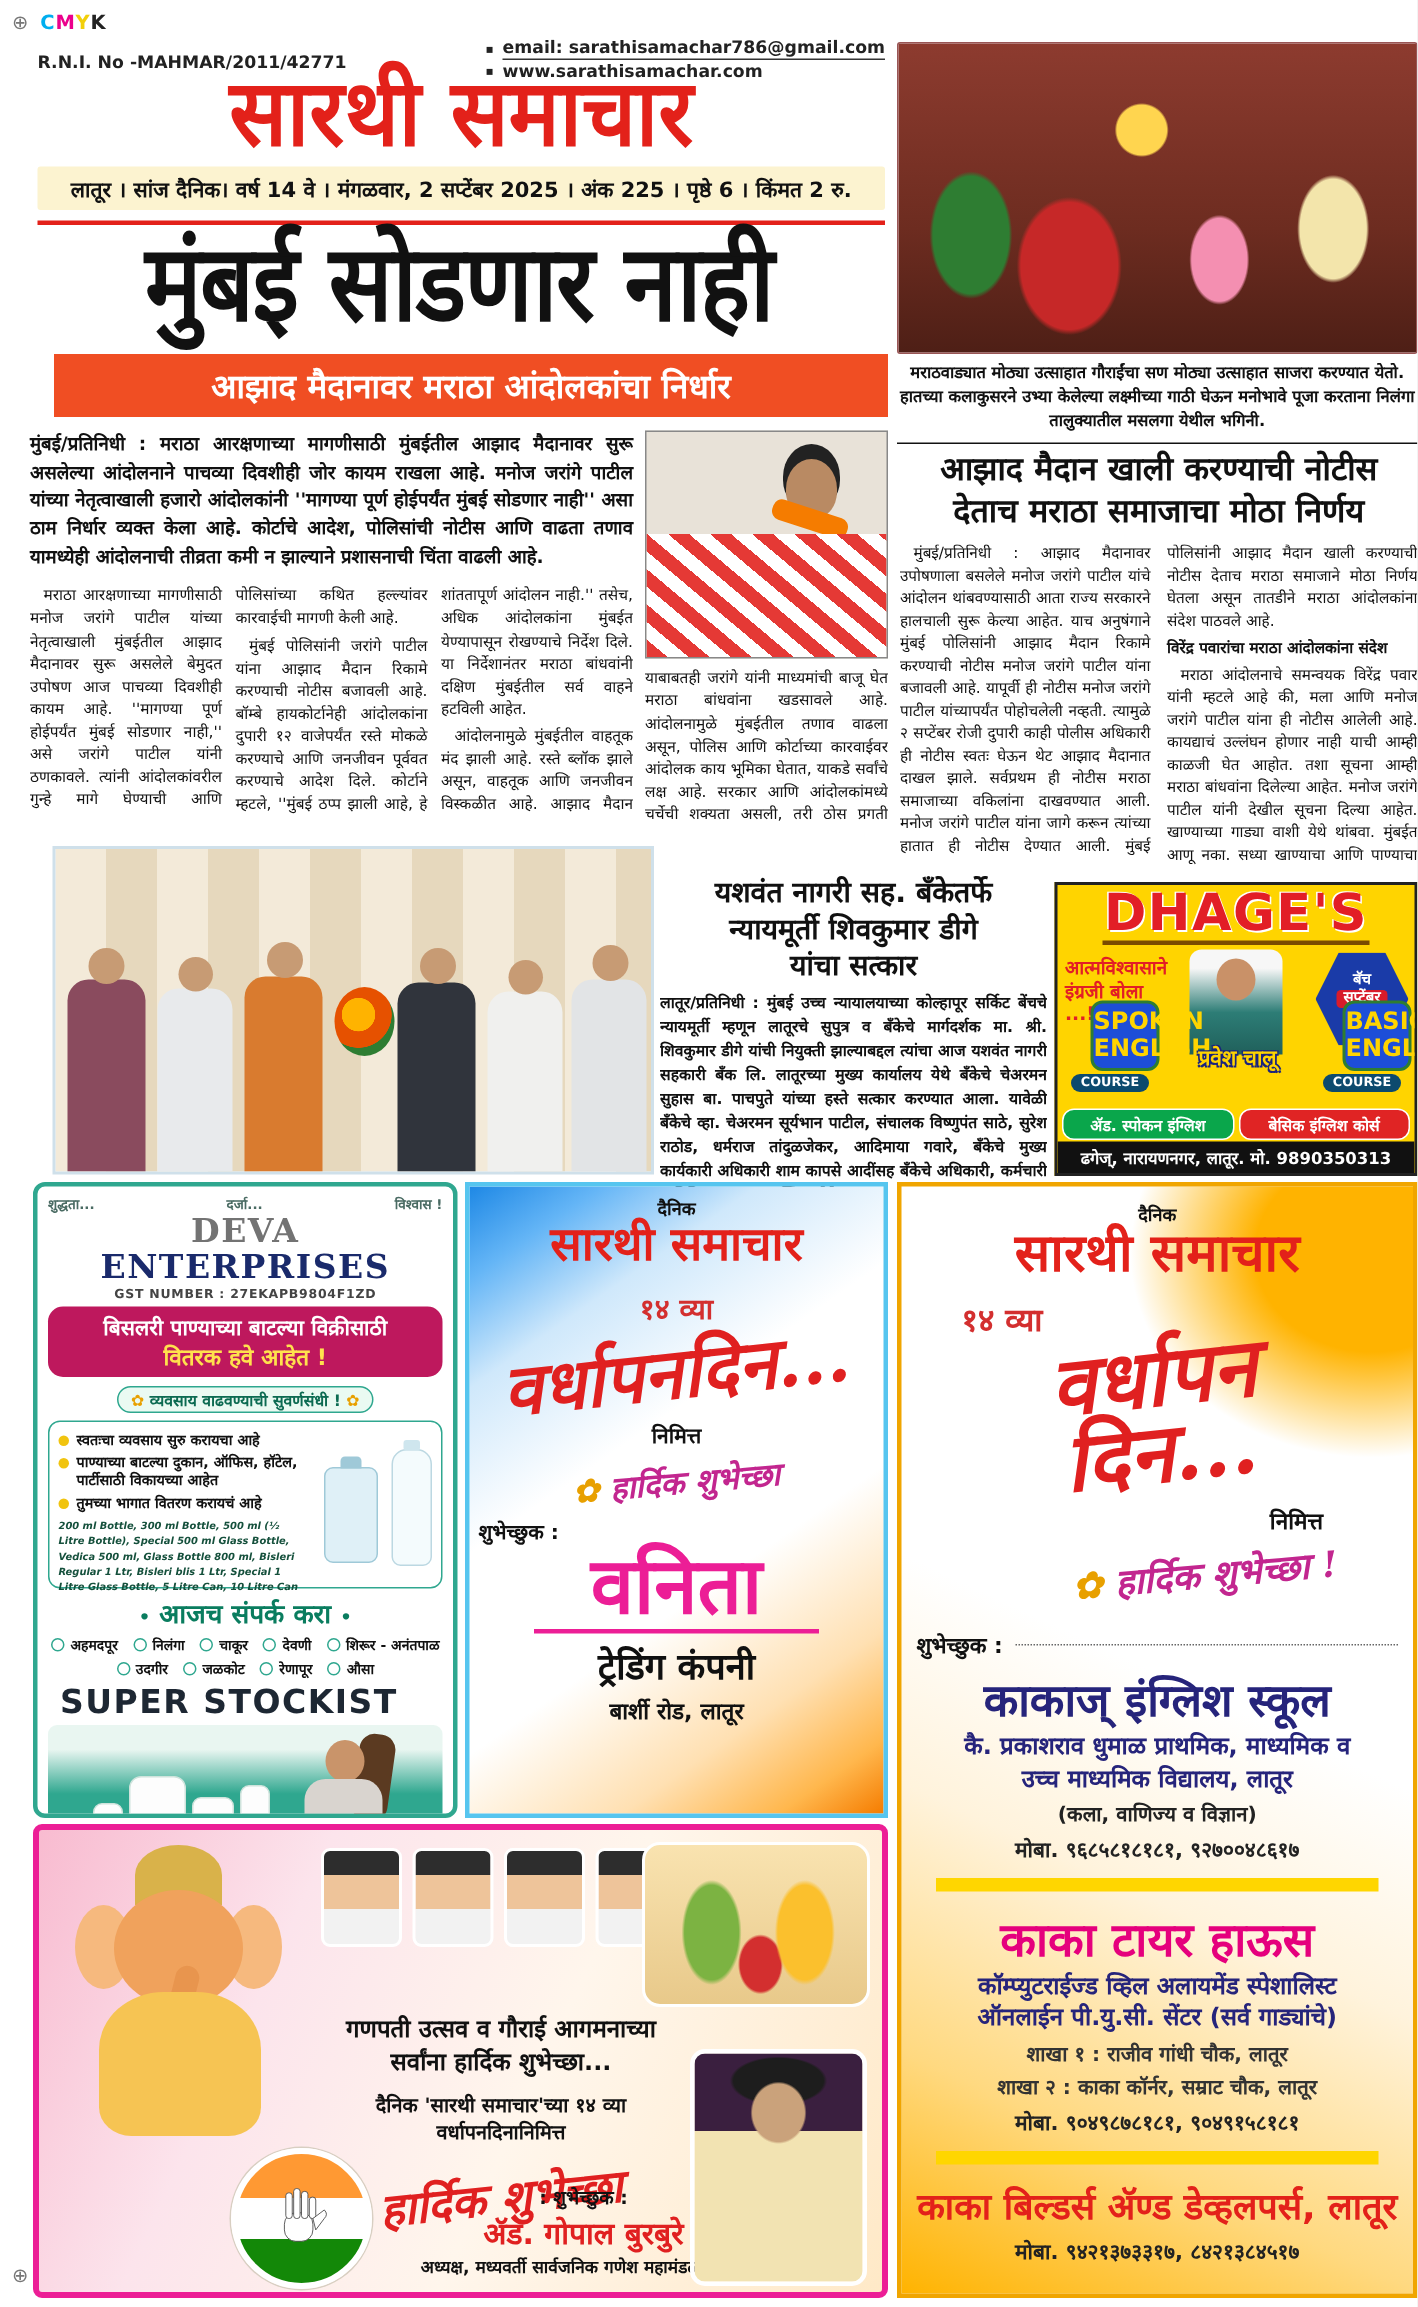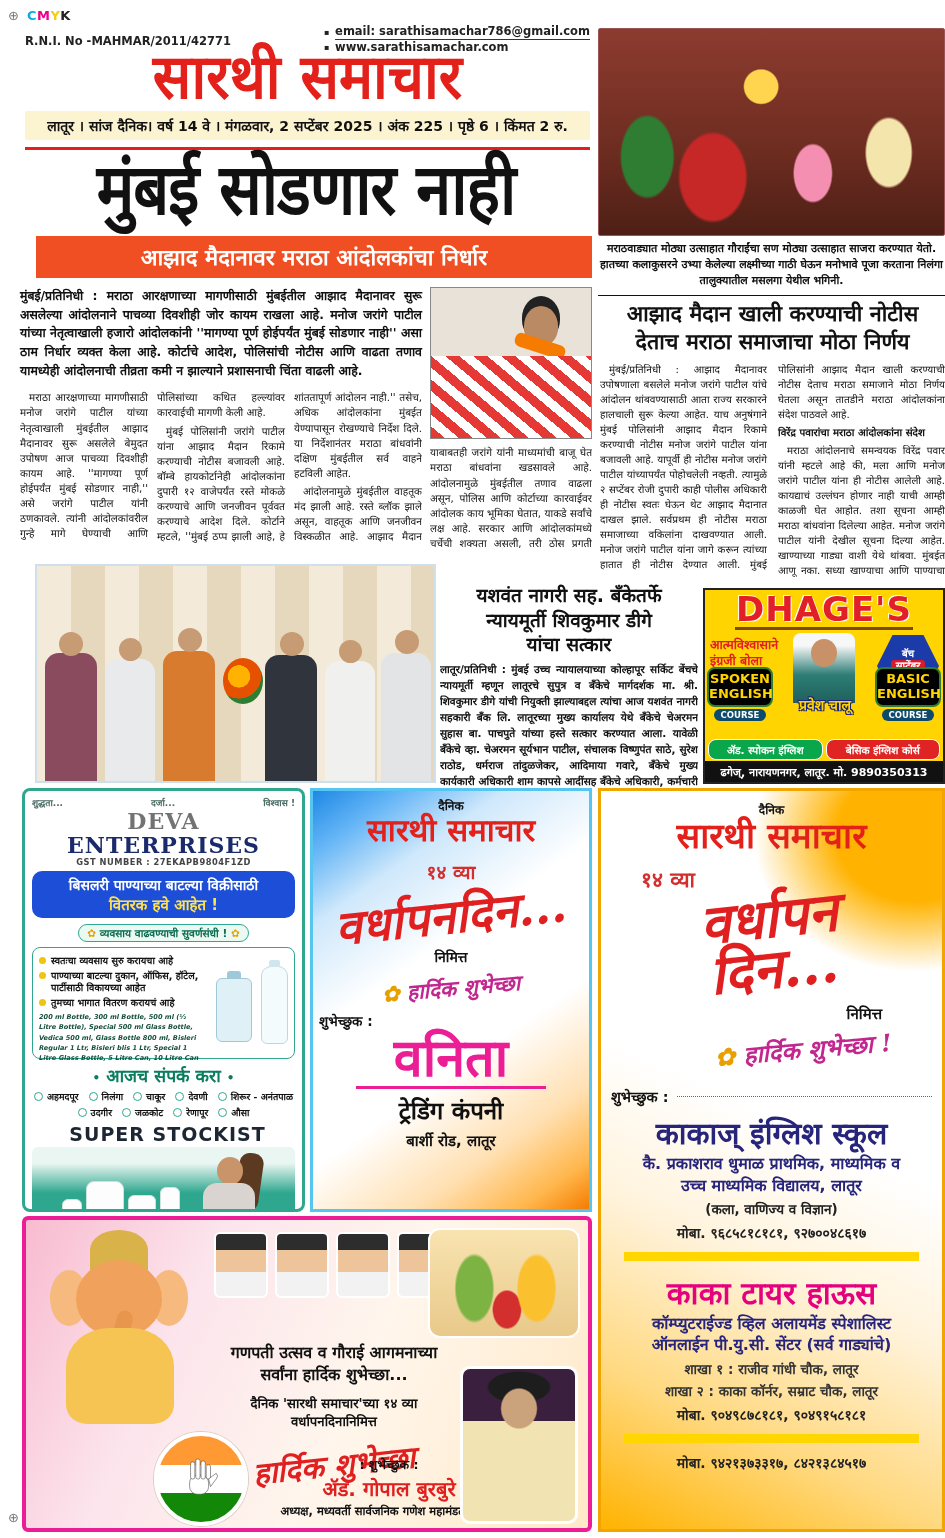--- a/index.html
+++ b/index.html
@@ -91,61 +91,61 @@
   .dh-woman{position:absolute;left:88px;top:0;width:62px;height:70px;border-radius:8px 8px 0 0;
       background:linear-gradient(180deg,#f7f7f7 0 18%,#2d7d76 60%,#20605b 100%);overflow:hidden;}
   .dh-woman .head{left:18px;top:6px;width:26px;height:28px;background:#c99168;}
   .dh-admission{position:absolute;left:70px;top:62px;width:100px;text-align:center;color:#ffd400;
       font-weight:800;font-size:14px;text-shadow:1px 1px 0 #1a237e,-1px -1px 0 #1a237e,1px -1px 0 #1a237e,-1px 1px 0 #1a237e;}
   .dh-badge{position:absolute;right:4px;top:2px;width:62px;height:62px;background:#1a3ba8;color:#fff;
       clip-path:polygon(25% 0,75% 0,100% 50%,75% 100%,25% 100%,0 50%);display:flex;flex-direction:column;
       align-items:center;justify-content:center;font-weight:800;font-size:10px;line-height:1.2;}
   .dh-badge .mid{background:#d81b2a;padding:0 5px;border-radius:3px;}
   .dh-course{position:absolute;top:6px;width:66px;text-align:center;}
-  .dh-course .box{background:#000000;border:2px solid #2e7d32;border-radius:8px;color:#ffd400;
-                  font-weight:800;font-size:13px;line-height:1.15;padding:3px 0;}
+  .dh-course .box{background:#1d4ed8;border:2px solid #2e7d32;border-radius:8px;color:#ffd400;
+                  font-weight:800;font-size:16px;line-height:1.15;padding:3px 0;margin-left:20px;}
   .dh-course .pill{margin:2px auto 0;width:80%;background:#0c4a6e;color:#fff;border-radius:8px;
                    font-weight:800;font-size:8.5px;padding:1px 0;}
   .dh-left{left:2px;top:34px;} .dh-right{right:2px;top:34px;}
   .dh-rows{display:grid;grid-template-columns:1fr 1fr;gap:3px;margin:28px 3px 0;}
   .dh-row{border-radius:8px;color:#fff;font-weight:800;font-size:10.5px;text-align:center;
           padding:2.5px 0;border:1.5px solid #fff;}
   .dh-r0{background:#0aa64b}.dh-r1{background:#e02424}.dh-r2{background:#1648c9}
   .dh-r3{background:#fff;color:#1648c9;border-color:#e02424;}
   .dh-addr{position:absolute;left:0;right:0;bottom:0;background:#111;color:#fff;text-align:center;
            font-weight:700;font-size:11px;padding:3px 0;}
 
   
   .deva{left:22px;top:788px;width:283px;height:424px;border:3px solid #2fa78f;border-radius:8px;
         box-sizing:border-box;background:#fff;overflow:hidden;padding:5px 7px;}
   .dv-tags{display:flex;justify-content:space-between;font-size:9px;font-weight:700;color:#4a6b63;}
   .dv-name{text-align:center;font-family:"DejaVu Serif","Liberation Serif",serif;font-weight:800;
            font-size:22px;letter-spacing:1px;line-height:1.1;}
   .dv-name .n1{color:#737373}.dv-name .n2{color:#1a2a6b}
   .dv-gst{text-align:center;font-size:8.3px;font-weight:600;color:#444;letter-spacing:.5px;}
-  .dv-offer{background:#1d4ed8;border-radius:10px;text-align:center;padding:4px 14px;margin-top:4px;}
+  .dv-offer{background:#be185d;border-radius:10px;text-align:center;padding:4px 14px;margin-top:4px;}
   .dv-offer .o1{color:#fff;font-weight:800;font-size:14px;}
   .dv-offer .o2{color:#ffe14d;font-weight:800;font-size:15px;}
   .dv-opp{margin:6px auto 0;width:fit-content;background:#eafaf2;border:1px solid #2fa78f;border-radius:12px;
           color:#0c6b52;font-weight:800;font-size:10.5px;padding:1px 8px;}
   .dv-opp .fl{color:#e8a000;}
   .dv-box{border:1.5px solid #2fa78f;border-radius:8px;margin-top:5px;padding:5px 6px 4px;position:relative;height:112px;box-sizing:border-box;}
   .dv-li{display:flex;gap:5px;align-items:flex-start;margin:2px 0;font-size:9.6px;font-weight:700;width:70%;line-height:1.3;}
   .dv-dot{width:7px;height:7px;border-radius:50%;background:#f1c40f;margin-top:2px;flex:0 0 7px;}
   .dv-sizes{width:66%;font-size:6.6px;font-weight:700;font-style:italic;color:#15503c;margin-top:3px;line-height:1.55;}
   .dv-jar{position:absolute;right:42px;top:30px;width:34px;height:62px;background:#dff0f7;border:1px solid #9fc9d8;border-radius:6px;}
   .dv-jar:before{content:"";position:absolute;left:10px;top:-8px;width:14px;height:8px;background:#9fc9d8;border-radius:3px 3px 0 0;}
   .dv-btl{position:absolute;right:6px;top:18px;width:25px;height:76px;background:#f4fbfd;border:1px solid #bcd8e2;border-radius:10px 10px 6px 6px;}
   .dv-btl:before{content:"";position:absolute;left:7px;top:-7px;width:11px;height:7px;background:#cfe6ee;border-radius:2px;}
   .dv-contact{text-align:center;margin-top:4px;color:#0a7d5f;font-weight:800;font-size:17.5px;}
   .dv-contact .d{color:#0a7d5f;font-size:12px;}
   .dv-locs{display:flex;flex-wrap:wrap;gap:3px 10px;margin-top:3px;justify-content:center;}
   .dv-loc{display:flex;align-items:center;gap:4px;font-size:9.3px;font-weight:700;}
   .dv-pin{width:7px;height:7px;border:1.5px solid #2fa78f;border-radius:50%;}
-  .dv-super{margin:4px 0 0 8px;font-size:19px;font-weight:800;color:#1d2733;letter-spacing:1px;text-align:center;}
+  .dv-super{margin:4px 0 0 8px;font-size:22px;font-weight:800;color:#1d2733;letter-spacing:1px;}
   .dv-panel{position:relative;margin-top:2px;height:102px;background:linear-gradient(180deg,#e9f6f1 0 16%,#2fa78f 45%);border-radius:6px 6px 0 0;overflow:hidden;}
   .dv-bottle{position:absolute;bottom:4px;background:#fdfdfd;border:1px solid #cfe3dc;border-radius:6px 6px 3px 3px;}
   .dv-wm-head{position:absolute;right:52px;top:10px;width:26px;height:28px;border-radius:50%;background:#c9946a;}
   .dv-wm-hair{position:absolute;right:34px;top:6px;width:24px;height:58px;border-radius:10px;background:#5b3a21;transform:rotate(8deg);}
   .dv-wm-body{position:absolute;right:40px;top:36px;width:52px;height:66px;border-radius:14px 14px 0 0;background:#d9d4cf;}
 
   
   .amid{left:310px;top:788px;width:282px;height:424px;box-sizing:border-box;border:3px solid #56c5ef;
         background:linear-gradient(145deg,#1e88e5 0%,#64b5f6 10%,#cfe8fb 22%,#ffffff 40%,#ffffff 62%,#ffe0b2 80%,#ffb74d 92%,#f57c00 100%);
         text-align:center;overflow:hidden;padding:6px;}
@@ -464,20 +464,21 @@
     <div class="k-sub"><span>कै. प्रकाशराव धुमाळ प्राथमिक, माध्यमिक व</span><br><span>उच्च माध्यमिक विद्यालय, लातूर</span></div>
     <div class="k-sub3">(कला, वाणिज्य व विज्ञान)</div>
     <div class="k-mob">मोबा. ९६८५८१८१८१, ९२७००४८६१७</div>
     <div class="k-div"></div>
     <div class="k-tyre">काका टायर हाऊस</div>
     <div class="k-sub"><span>कॉम्प्युटराईज्ड व्हिल अलायमेंड स्पेशालिस्ट</span><br><span>ऑनलाईन पी.यु.सी. सेंटर (सर्व गाड्यांचे)</span></div>
     <div class="k-branch">शाखा १ : राजीव गांधी चौक, लातूर</div>
     <div class="k-branch">शाखा २ : काका कॉर्नर, सम्राट चौक, लातूर</div>
     <div class="k-mob">मोबा. ९०४९८७८१८१, ९०४९१५८१८१</div>
     <div class="k-div"></div>
+    <div class="k-build">काका बिल्डर्स ॲण्ड डेव्हलपर्स, लातूर</div>
     <div class="k-mob">मोबा. ९४२१३७३३१७, ८४२१३८४५१७</div>
   </section>
 
   <section class="abs ganesh">
     <div class="gn-idol">
       <div class="gn-crown"></div>
       <div class="gn-ear" style="left:18px;"></div>
       <div class="gn-ear" style="left:118px;"></div>
       <div class="gn-head"></div>
       <div class="gn-trunk"></div>

